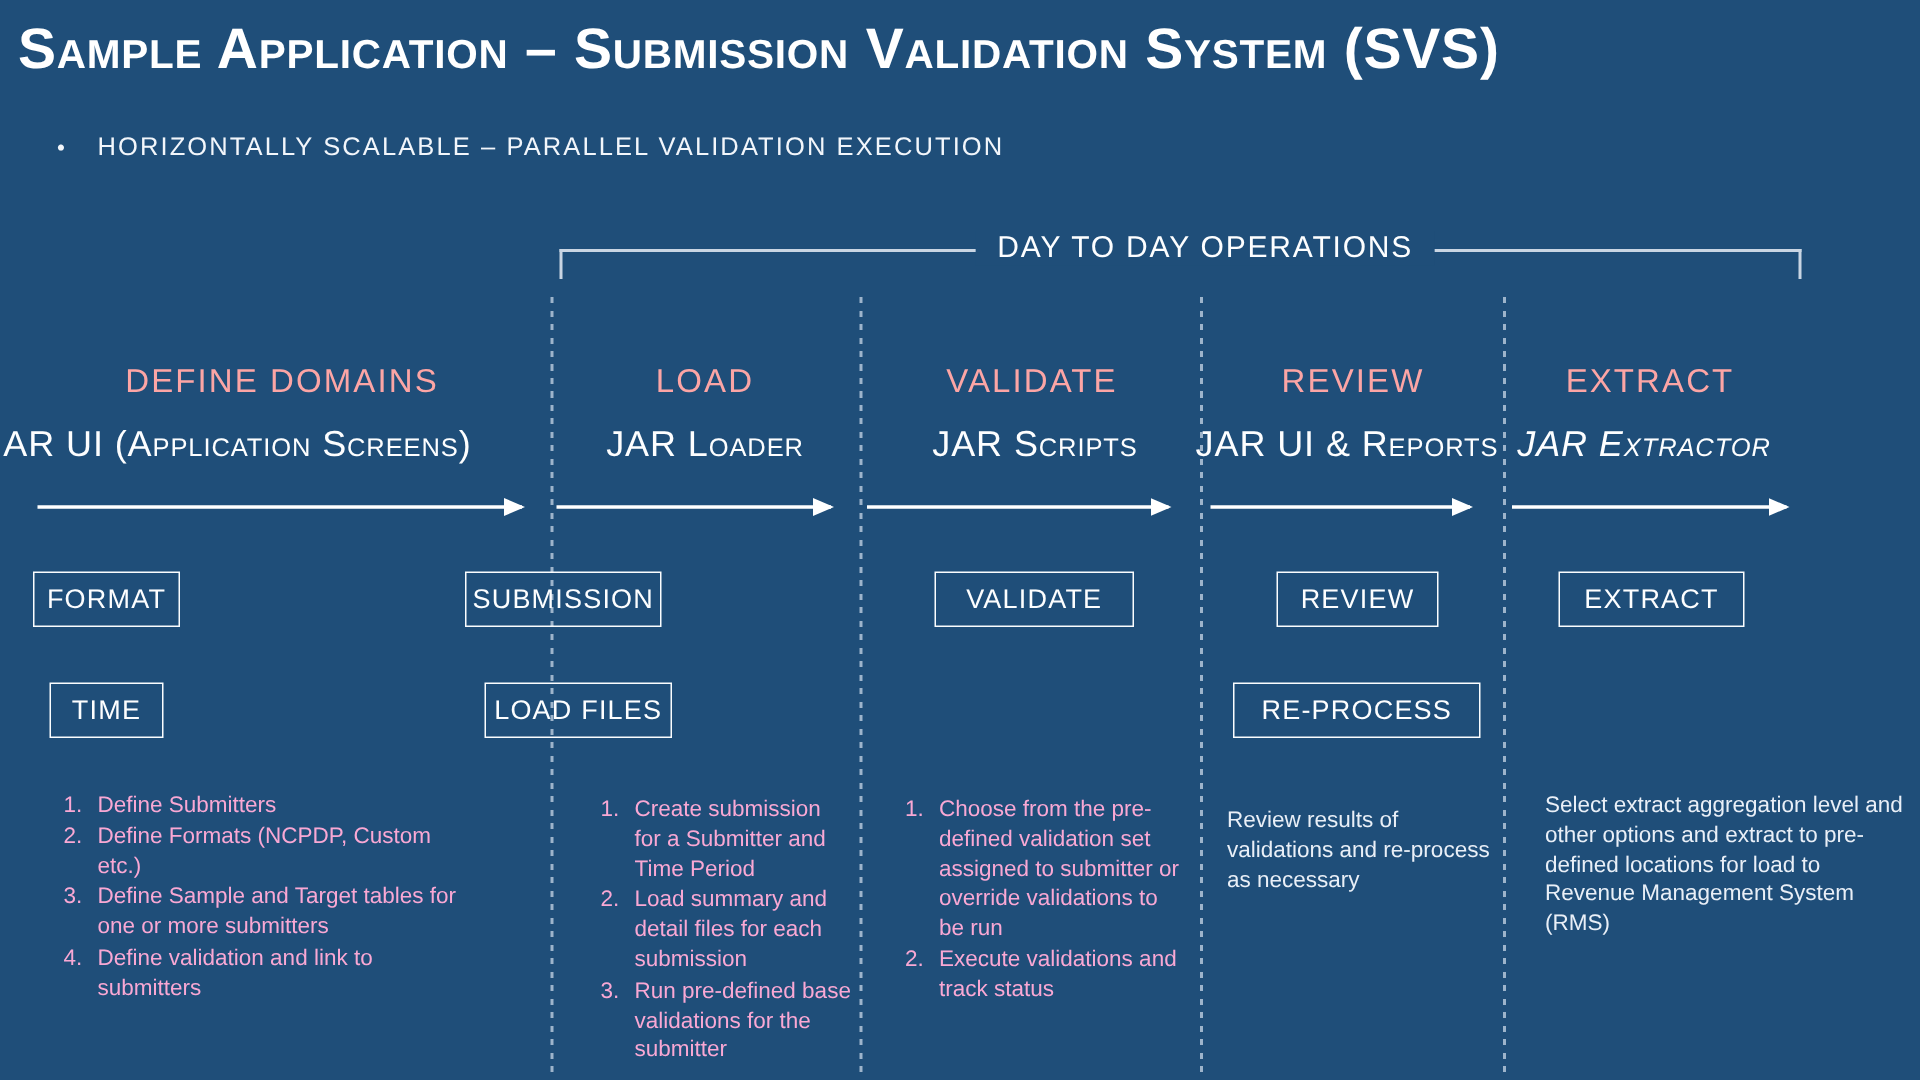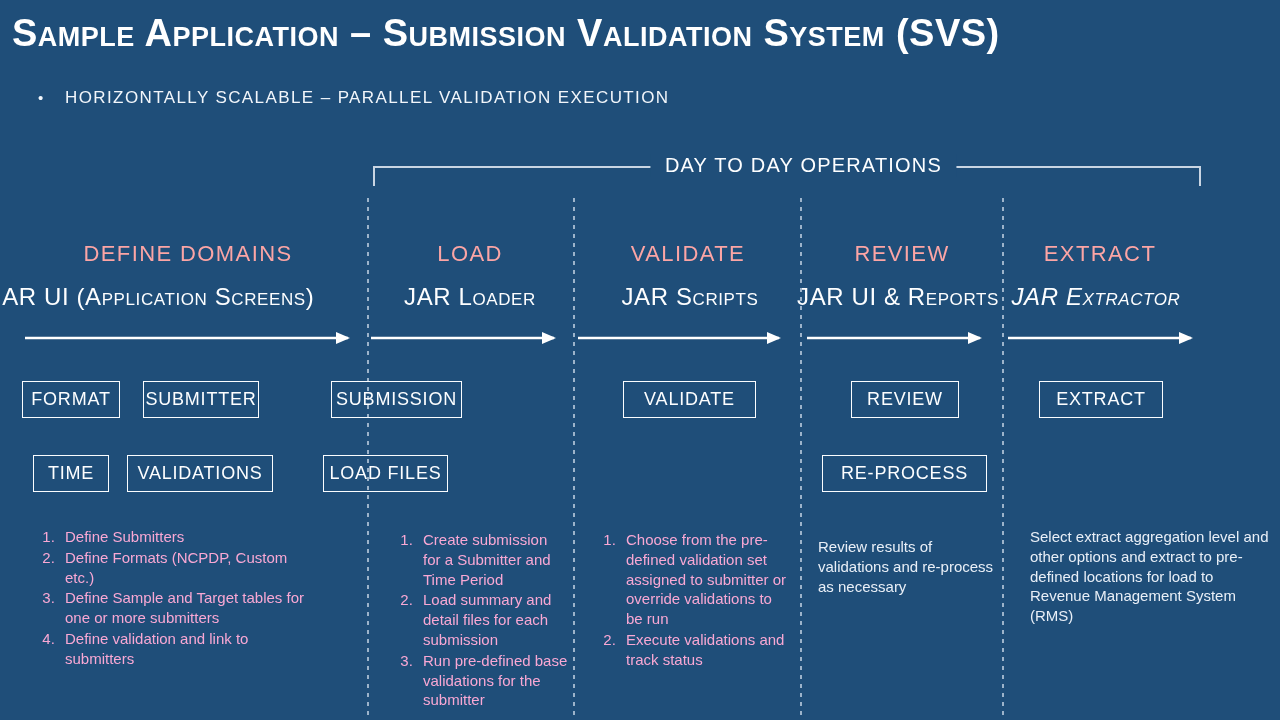--- a/index.html
+++ b/index.html
@@ -106,28 +106,26 @@
       </marker>
     </defs>
     <line x1="25" y1="10" x2="348" y2="10" stroke="#FFFFFF" stroke-width="2.4" marker-end="url(#ah)"></line>
     <line x1="371" y1="10" x2="554" y2="10" stroke="#FFFFFF" stroke-width="2.4" marker-end="url(#ah)"></line>
     <line x1="578" y1="10" x2="779" y2="10" stroke="#FFFFFF" stroke-width="2.4" marker-end="url(#ah)"></line>
     <line x1="807" y1="10" x2="980" y2="10" stroke="#FFFFFF" stroke-width="2.4" marker-end="url(#ah)"></line>
     <line x1="1008" y1="10" x2="1191" y2="10" stroke="#FFFFFF" stroke-width="2.4" marker-end="url(#ah)"></line>
   </svg>
 
   <div class="abs box r1" style="left:22px;width:96px;">FORMAT</div>
-  <div class="abs box r1" style="left:143px;width:114px;">SUBMITTER</div>
-  <div class="abs box r1" style="left:331px;width:129px;">SUBMISSION</div>
+  <div class="abs box r1" style="left:310px;width:129px;">SUBMISSION</div>
   <div class="abs box r1" style="left:623px;width:131px;">VALIDATE</div>
   <div class="abs box r1" style="left:851px;width:106px;">REVIEW</div>
   <div class="abs box r1" style="left:1039px;width:122px;">EXTRACT</div>
 
   <div class="abs box r2" style="left:33px;width:74px;">TIME</div>
-  <div class="abs box r2" style="left:127px;width:144px;">VALIDATIONS</div>
   <div class="abs box r2" style="left:323px;width:123px;">LOAD FILES</div>
   <div class="abs box r2" style="left:822px;width:163px;">RE-PROCESS</div>
 
   <div class="abs list" style="left:25px;top:527px;width:292px;">
     <ol>
       <li>Define Submitters</li>
       <li>Define Formats (NCPDP, Custom etc.)</li>
       <li>Define Sample and Target tables for one or more submitters</li>
       <li>Define validation and link to submitters</li>
     </ol>

